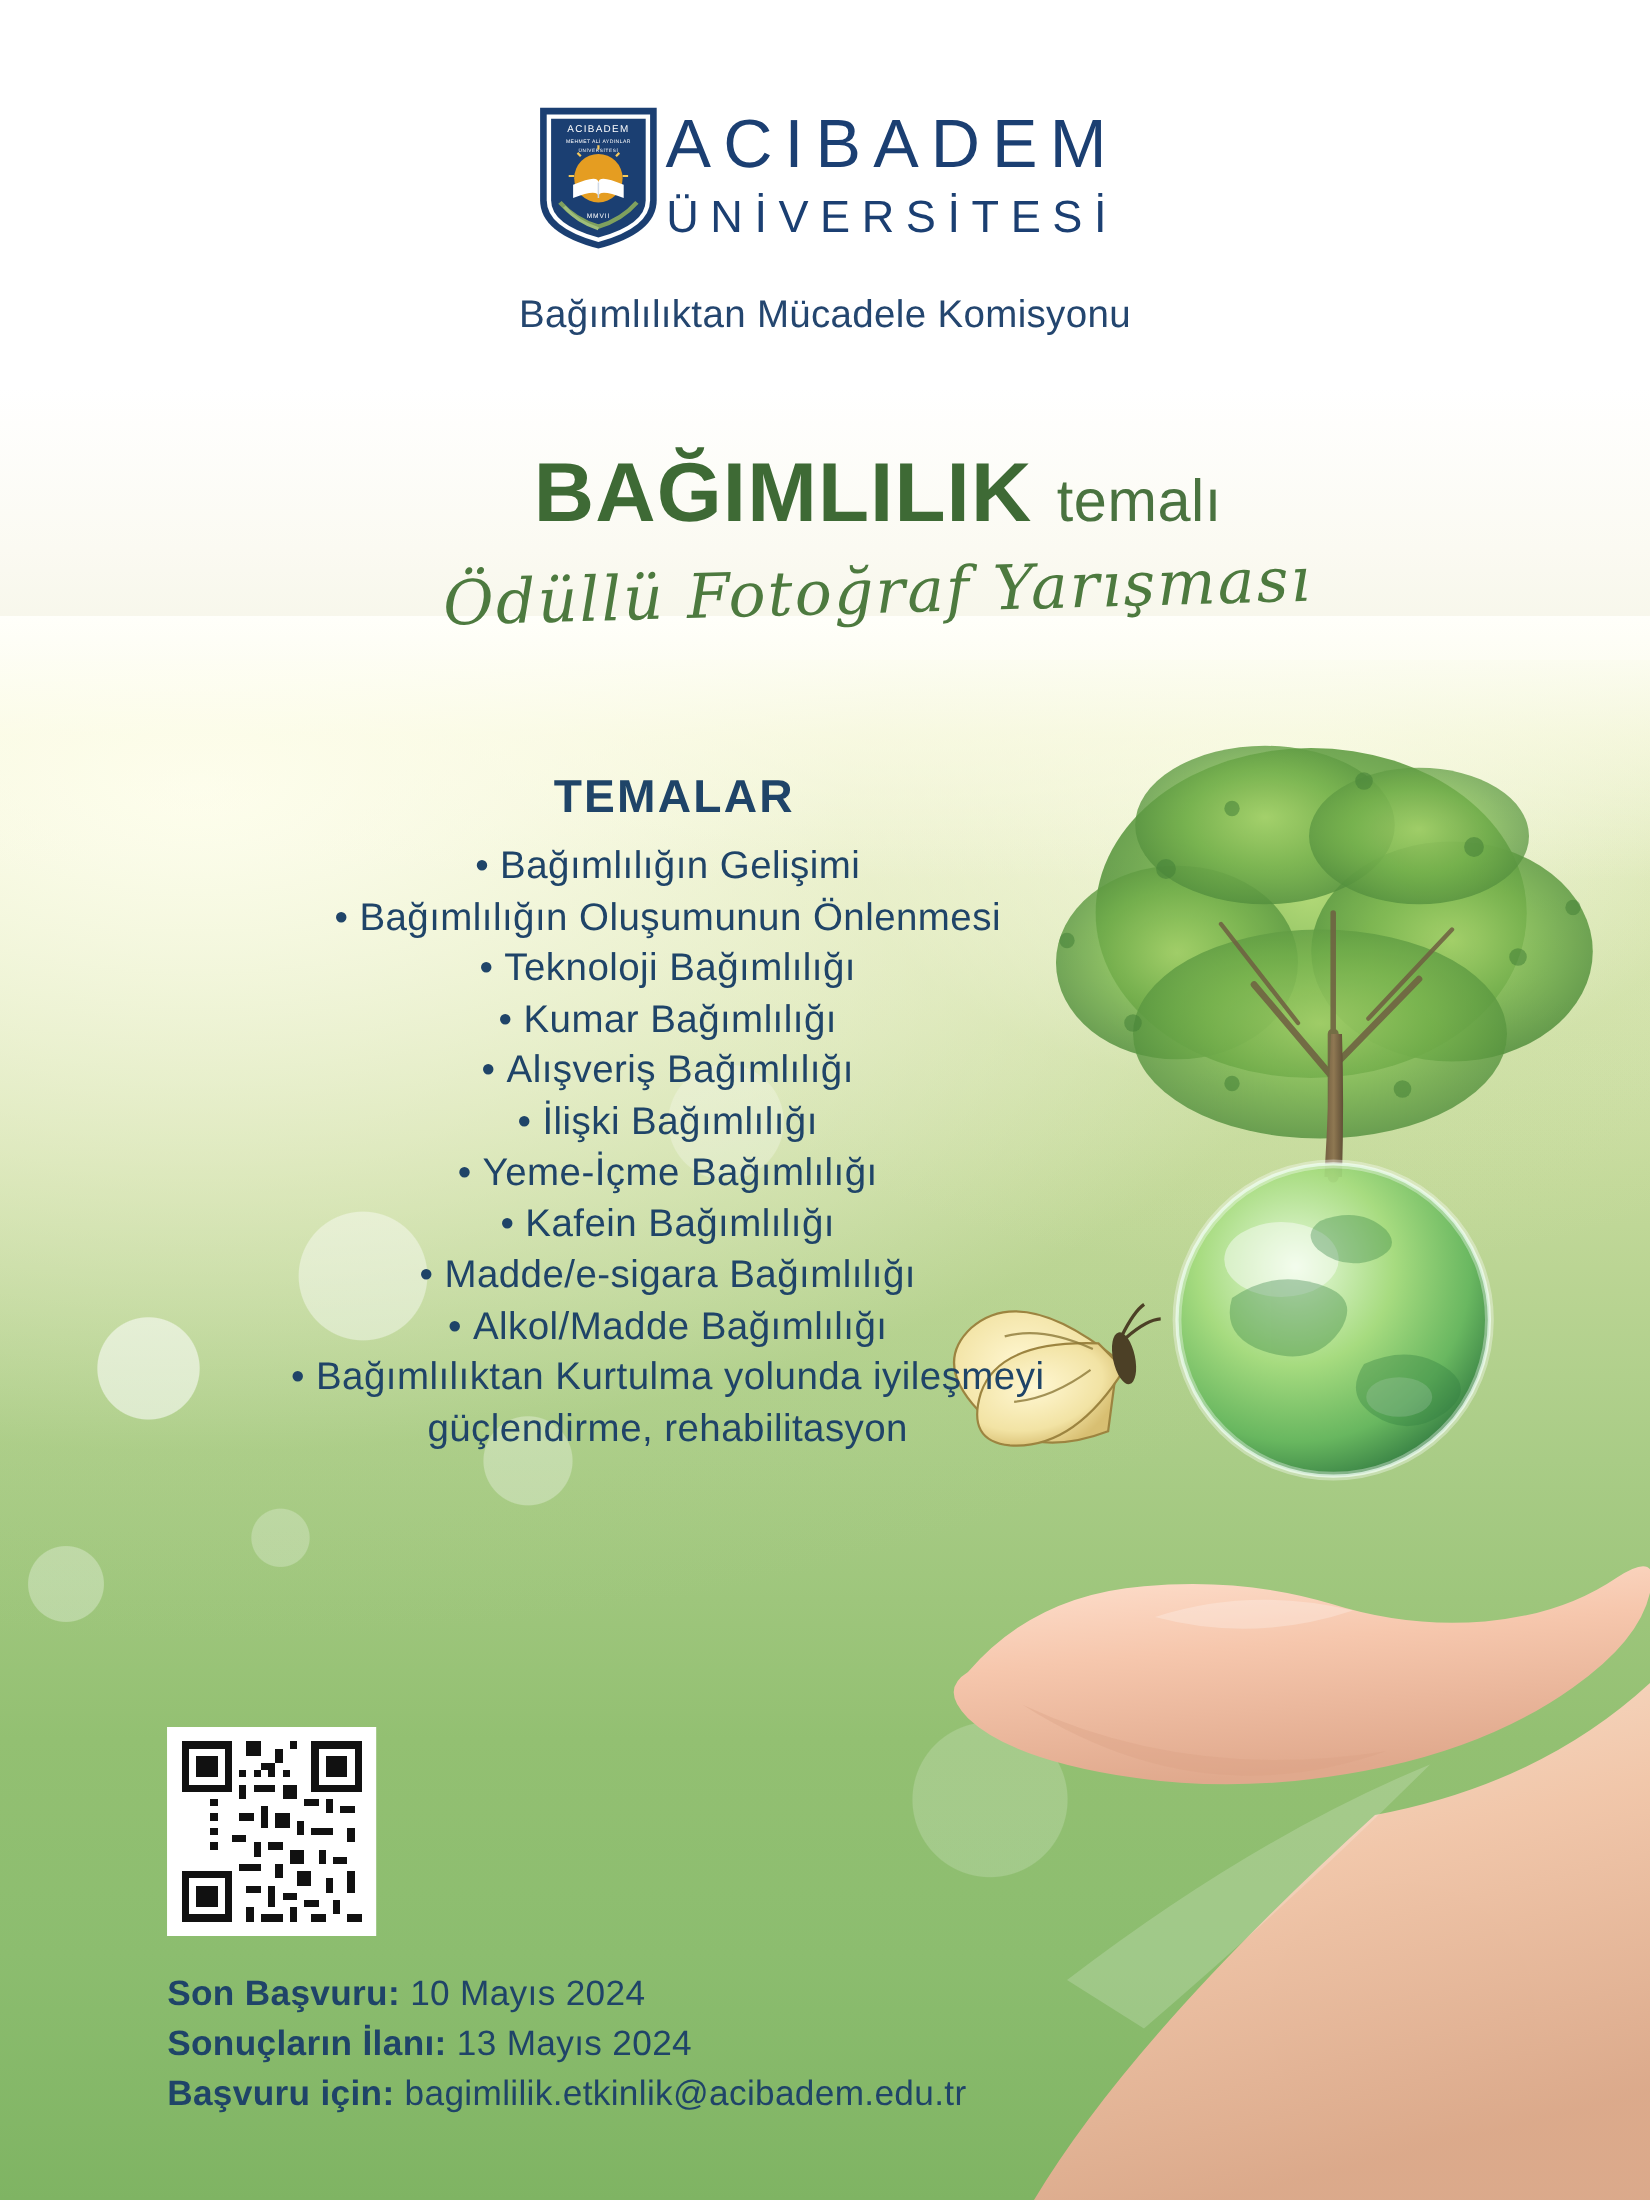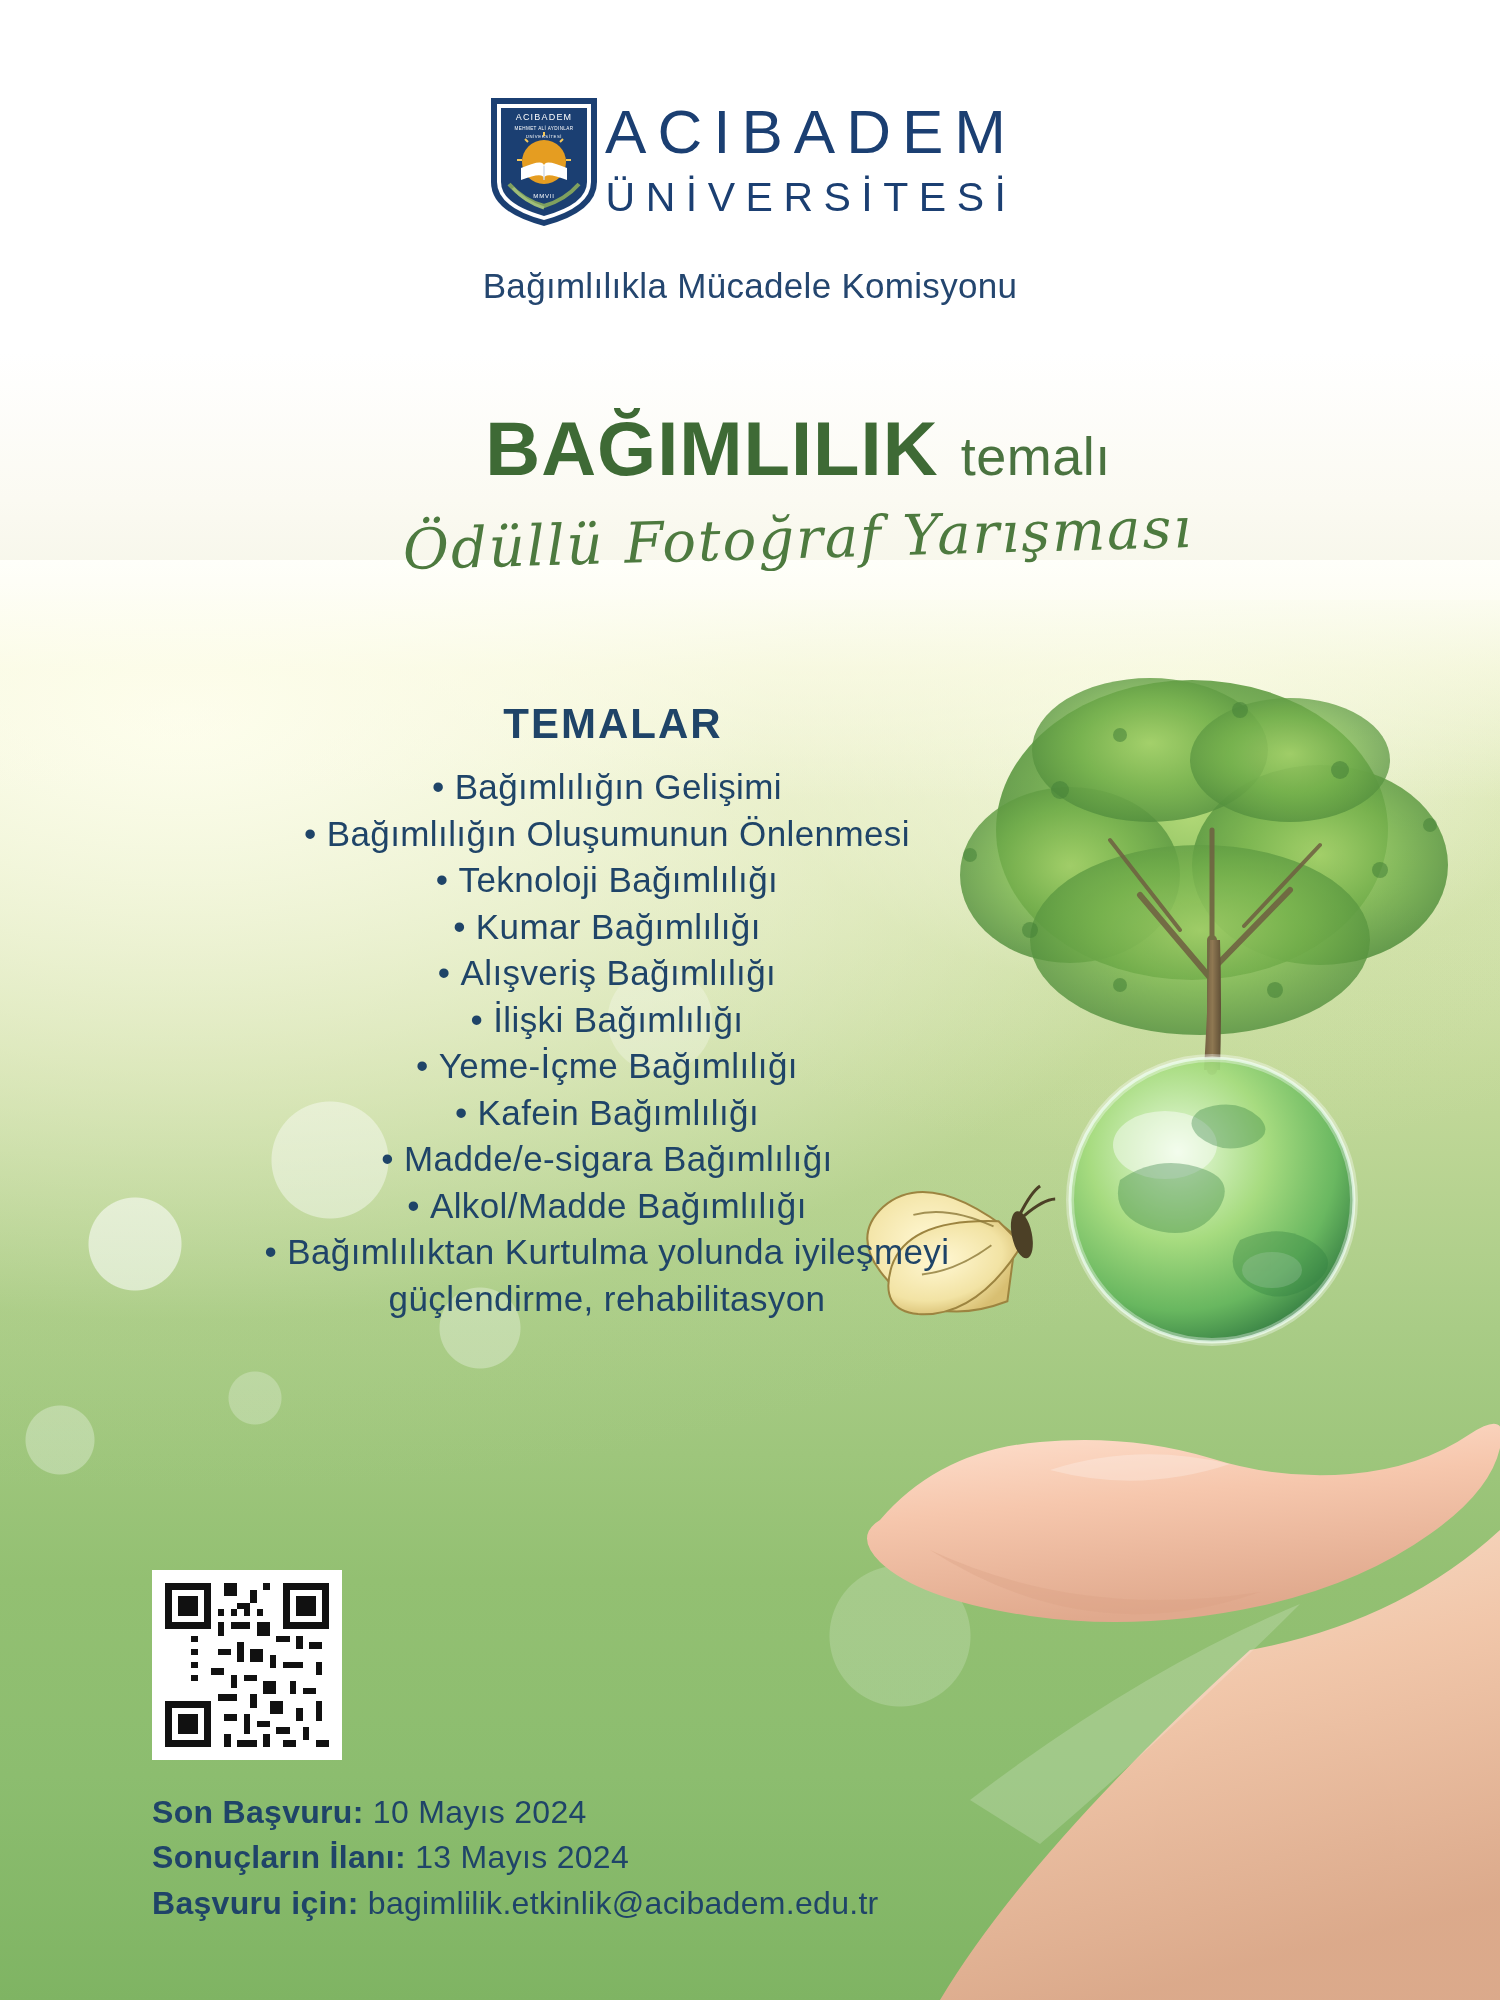--- a/index.html
+++ b/index.html
@@ -351,21 +351,21 @@
           <path d="M26 96 q14 16 35 22 q21 -6 35 -22" fill="none" stroke="#7fa05e" stroke-width="4"></path>
           <path d="M30 100 q12 14 31 20" fill="none" stroke="#9ebd7a" stroke-width="3"></path>
           <text x="61" y="110" text-anchor="middle" font-family="Liberation Sans, sans-serif" font-size="6" letter-spacing="0.8" fill="#ffffff">MMVII</text>
         </svg>
       </div>
       <div class="wordmark">
         <div class="name">ACIBADEM</div>
         <div class="sub">ÜNİVERSİTESİ</div>
       </div>
     </div>
-    <div class="commission">Bağımlılıkla Mücadele Komisyonu</div>
+    <div class="commission">Bağımlılıktan Mücadele Komisyonu</div>
   </div>
 
   <div class="title-block">
     <div class="title-main">
       <span>BAĞIMLILIK</span>
       <span class="thin">temalı</span>
     </div>
     <div class="title-script">Ödüllü Fotoğraf Yarışması</div>
   </div>
 

